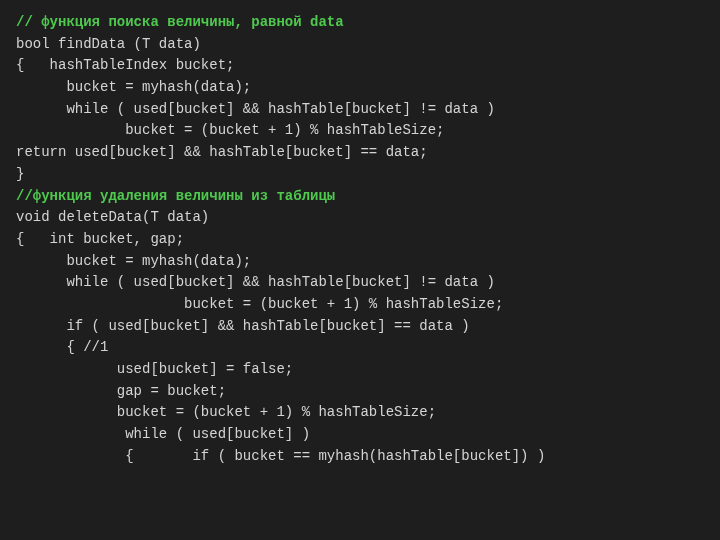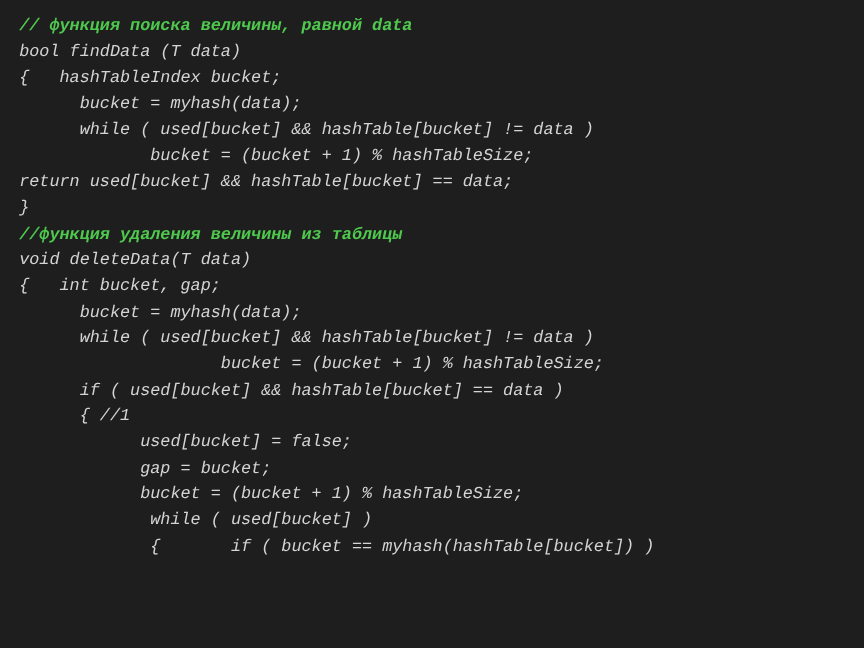--- a/index.html
+++ b/index.html
@@ -1,19 +1,18 @@
 <!DOCTYPE html>
 <html><head>
   <meta charset="utf-8">
   <style>
     * {
       margin: 0;
       padding: 0;
       box-sizing: border-box;
-      font-style: italic;
     }
 
     body {
       background-color: #1e1e1e;
       width: 720px;
       height: 540px;
       overflow: hidden;
       font-family: 'Courier New', Courier, monospace;
       font-size: 14px;
       line-height: 1.55;

